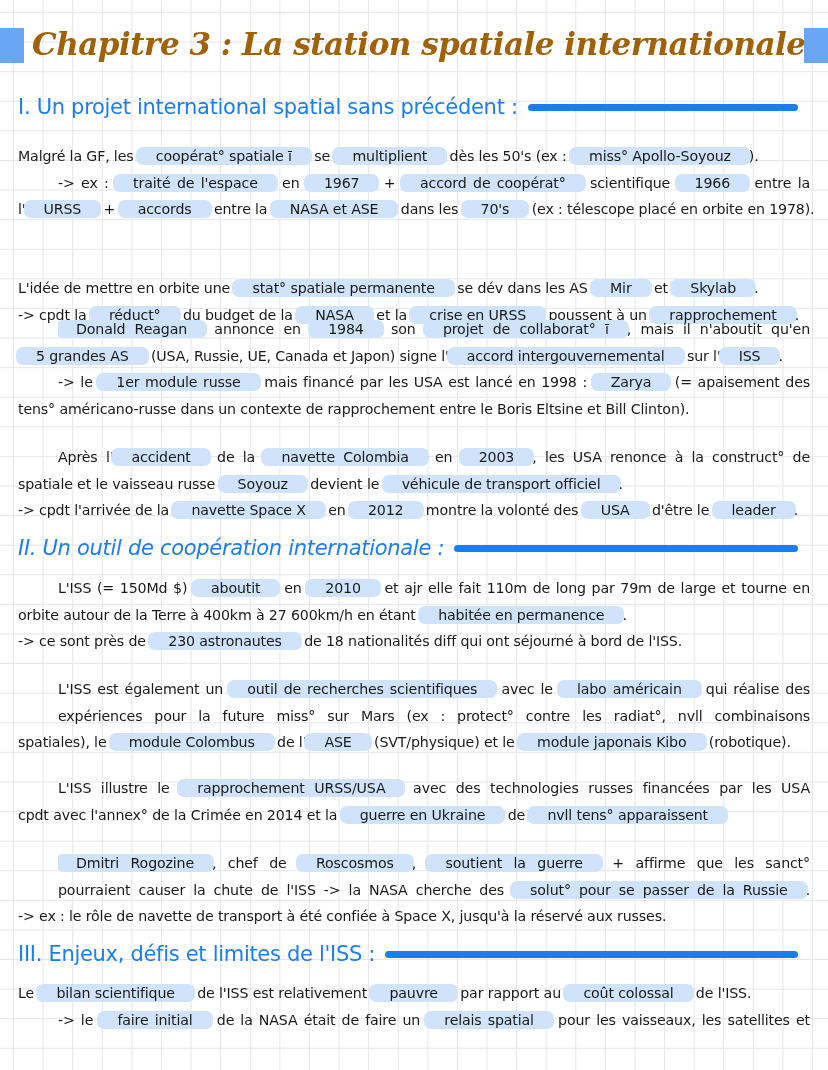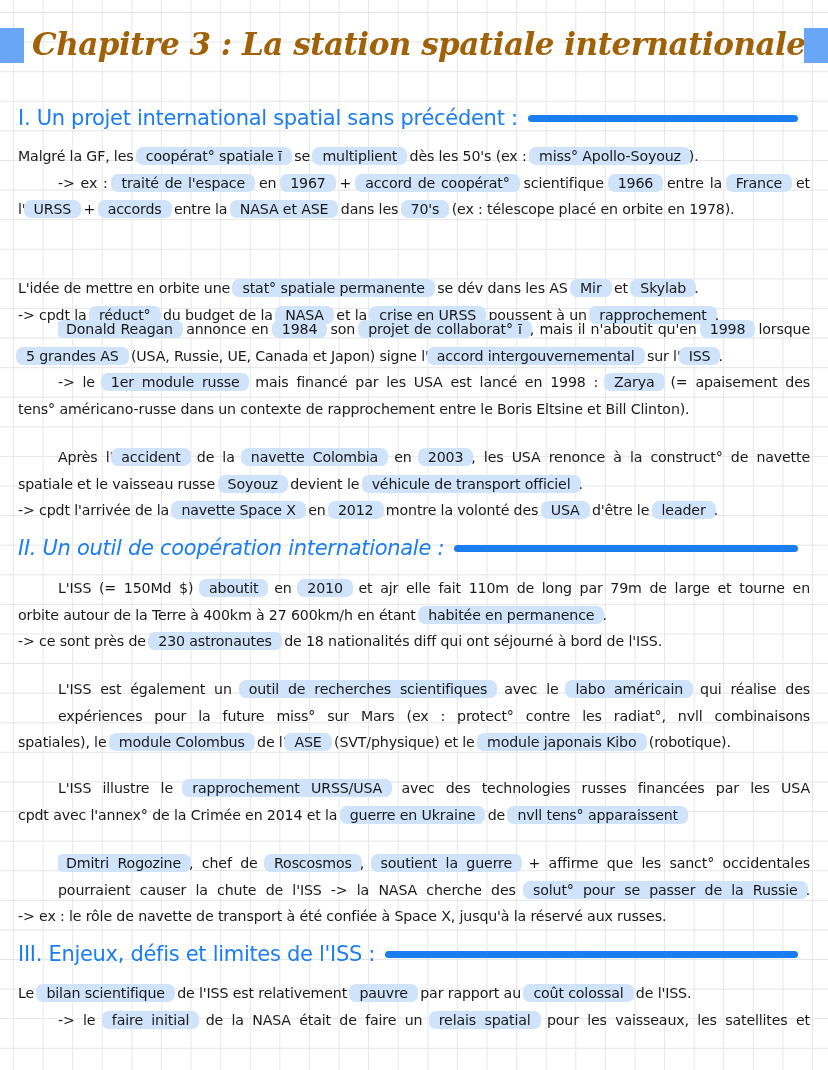--- a/index.html
+++ b/index.html
@@ -46,34 +46,34 @@
   }
 
   .para {
     position: absolute; left: 18px; width: 792px;
     font-size: 14.2px; line-height: 26.5px; letter-spacing: -0.15px;
     text-align: justify;
   }
   .para .line { display: block; white-space: nowrap; height: 26.5px; }
   .para .line.just { text-align: justify; text-align-last: justify; white-space: normal; overflow: hidden; margin-left: 40px; }
   .hl {
-    background: #cfe3fb; border-radius: 7px; padding: 1px 10px; margin: 0 -2px;
+    background: #cfe3fb; border-radius: 7px; padding: 1px 20px; margin: 0 -2px;
   }
 </style>
 </head>
 <body>
 
 <div class="page">
   <div class="title-bar">
     <div class="title-block left"></div>
     <div class="title-text">Chapitre 3 : La station spatiale internationale</div>
     <div class="title-block right"></div>
   </div>
   <div id="content">
-      <div class="section-heading" style="top: 101px;">
+      <div class="section-heading" style="top: 90px;">
         <span class="label">I. Un projet international spatial sans précédent :</span>
         <span class="rule"></span>
       </div>
       <div class="para" style="top: 143px;">
         <span class="line"><span>Malgré la GF, les </span><span class="hl">coopérat° spatiale ī</span><span> se </span><span class="hl">multiplient</span><span> dès les 50's (ex : </span><span class="hl">miss° Apollo-Soyouz</span><span>).</span></span>
         <span class="line just"><span>-&gt; ex : </span><span class="hl">traité de l'espace</span><span> en </span><span class="hl">1967</span><span> + </span><span class="hl">accord de coopérat°</span><span> scientifique </span><span class="hl">1966</span><span> entre la </span><span class="hl">France</span><span> et</span></span>
         <span class="line"><span>l'</span><span class="hl">URSS</span><span> + </span><span class="hl">accords</span><span> entre la </span><span class="hl">NASA et ASE</span><span> dans les </span><span class="hl">70's</span><span> (ex : télescope placé en orbite en 1978).</span></span>
       </div>
       <div class="para" style="top: 240px; margin-top: 35px;">
         <span class="line"><span>L'idée de mettre en orbite une </span><span class="hl">stat° spatiale permanente</span><span> se dév dans les AS </span><span class="hl">Mir</span><span> et </span><span class="hl">Skylab</span><span>.</span></span>

